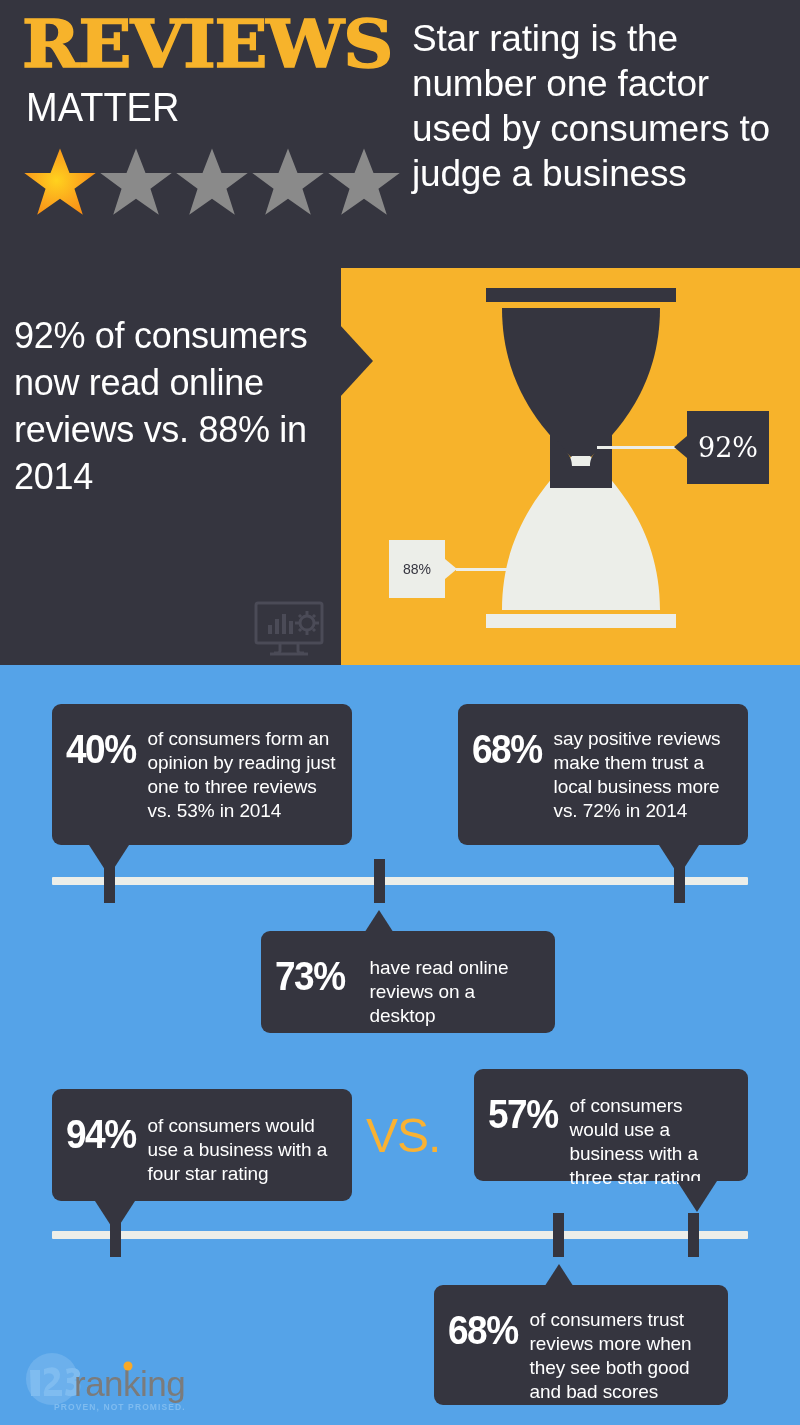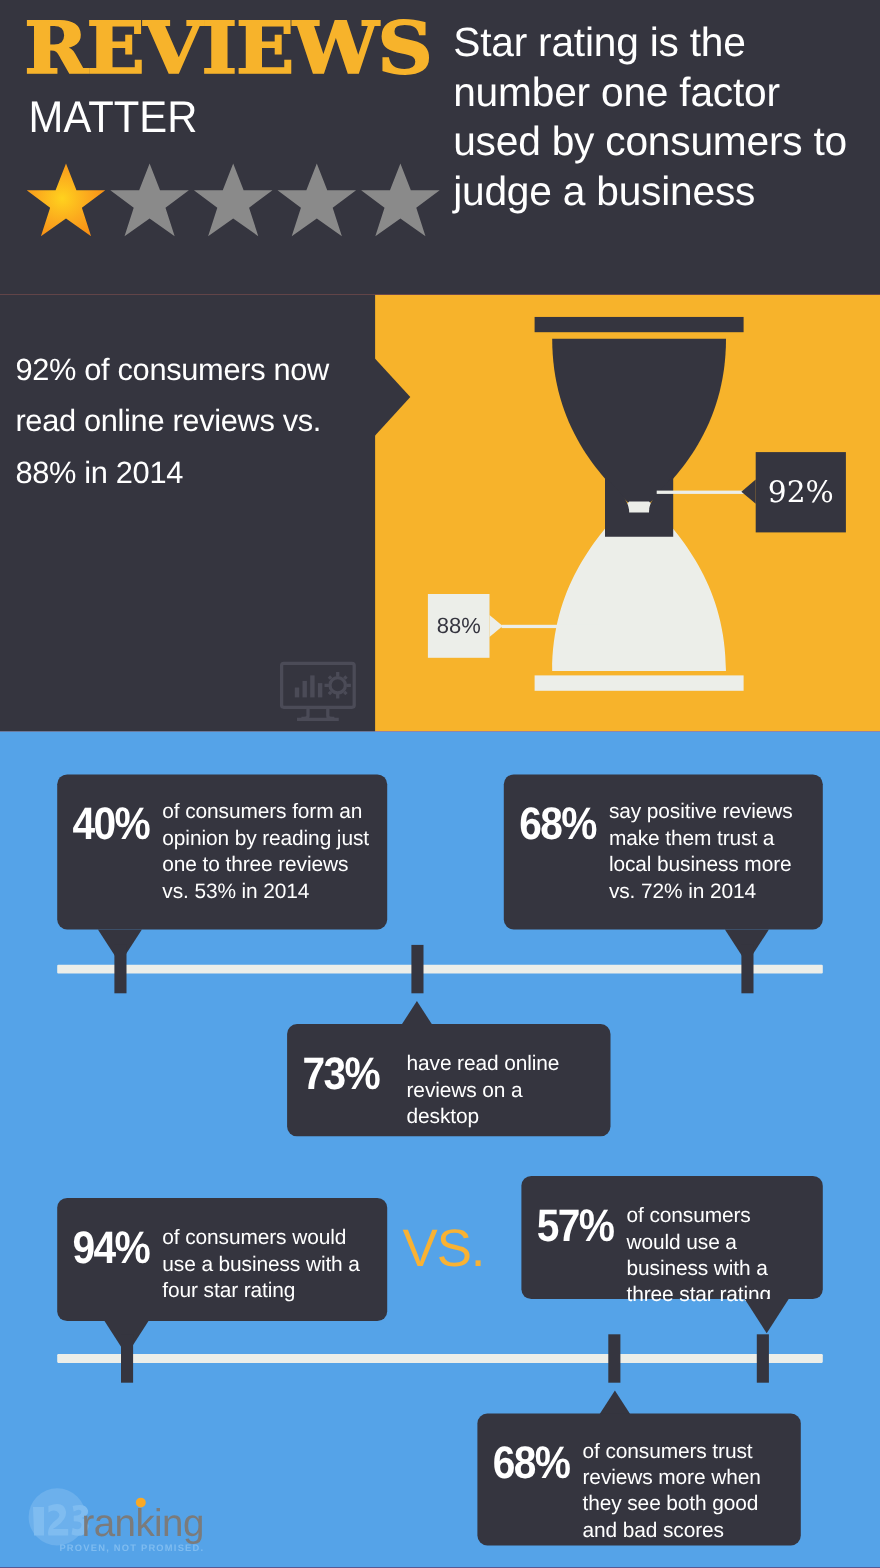--- a/index.html
+++ b/index.html
@@ -91,21 +91,21 @@
     left: 340px; top: 325px;
     width: 0; height: 0;
     border-top: 36px solid transparent;
     border-bottom: 36px solid transparent;
     border-left: 33px solid #35353f;
   }
   .band2-text {
     position: absolute;
     left: 14px; top: 312px;
     width: 318px;
-    font-size: 28px;
+    font-size: 36px;
     line-height: 47px;
     color: #ffffff;
     letter-spacing: -0.3px;
   }
   .monitor-icon {
     position: absolute;
     left: 254px; top: 601px;
   }
 
   
@@ -138,21 +138,21 @@
     left: 597px; top: 446px;
     width: 80px; height: 3px;
     background: #eceee9;
   }
   .callout-88 {
     position: absolute;
     left: 389px; top: 540px;
     width: 56px; height: 58px;
     background: #eceee9;
     color: #35353f;
-    font-size: 20px;
+    font-size: 14px;
     display: flex;
     align-items: center;
     justify-content: center;
   }
   .callout-88-notch {
     position: absolute;
     left: 445px; top: 559px;
     width: 0; height: 0;
     border-top: 10px solid transparent;
     border-bottom: 10px solid transparent;

